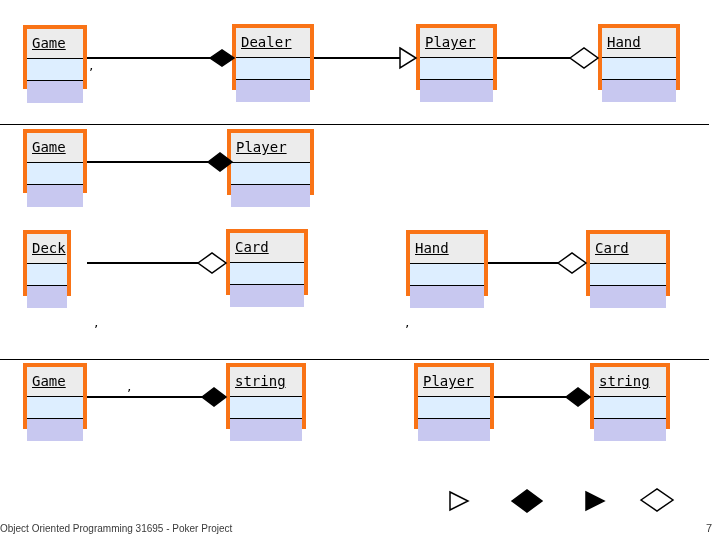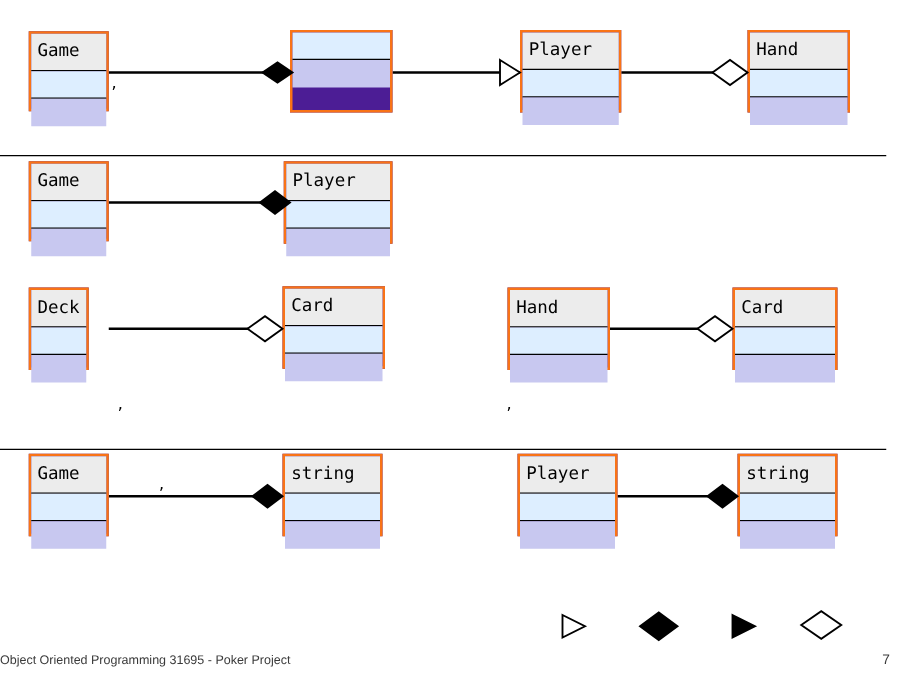--- a/index.html
+++ b/index.html
@@ -16,23 +16,24 @@
   }
   #slide {
     position: absolute;
     left: 0; top: 0;
     width: 720px;
     height: 540px;
   }
   
   .uml-box {
     position: absolute;
-    border: 2px solid #f97316;
-    box-sizing: border-box;
-    background: #4c1d95;
+    border: 4px solid #f97316;
+    box-sizing: border-box;
+    background: #be185d;
+    text-decoration: underline;
   }
   .uml-title {
     height: 30px;
     box-sizing: border-box;
     background: #ececec;
     border-bottom: 1px solid #000000;
     font-family: "DejaVu Sans Mono", monospace;
     font-size: 14px;
     line-height: 28px;
     padding-left: 5px;
@@ -105,20 +106,21 @@
   <div class="line hline" style="left:314px; top:57px; width:102px;"></div>
   <div class="line hline" style="left:497px; top:57px; width:102px;"></div>
 
   <div class="uml-box" style="left:23px; top:25px; width:64px; height:64px;">
     <div class="uml-title">Game</div>
     <div class="uml-attr"></div>
     <div class="uml-ops"></div>
   </div>
 
   <div class="uml-box" style="left:232px; top:24px; width:82px; height:66px;">
+    <div class="uml-title">Dealer</div>
     <div class="uml-attr"></div>
     <div class="uml-ops"></div>
   </div>
 
   <div class="uml-box" style="left:416px; top:24px; width:81px; height:66px;">
     <div class="uml-title">Player</div>
     <div class="uml-attr"></div>
     <div class="uml-ops"></div>
   </div>
 

